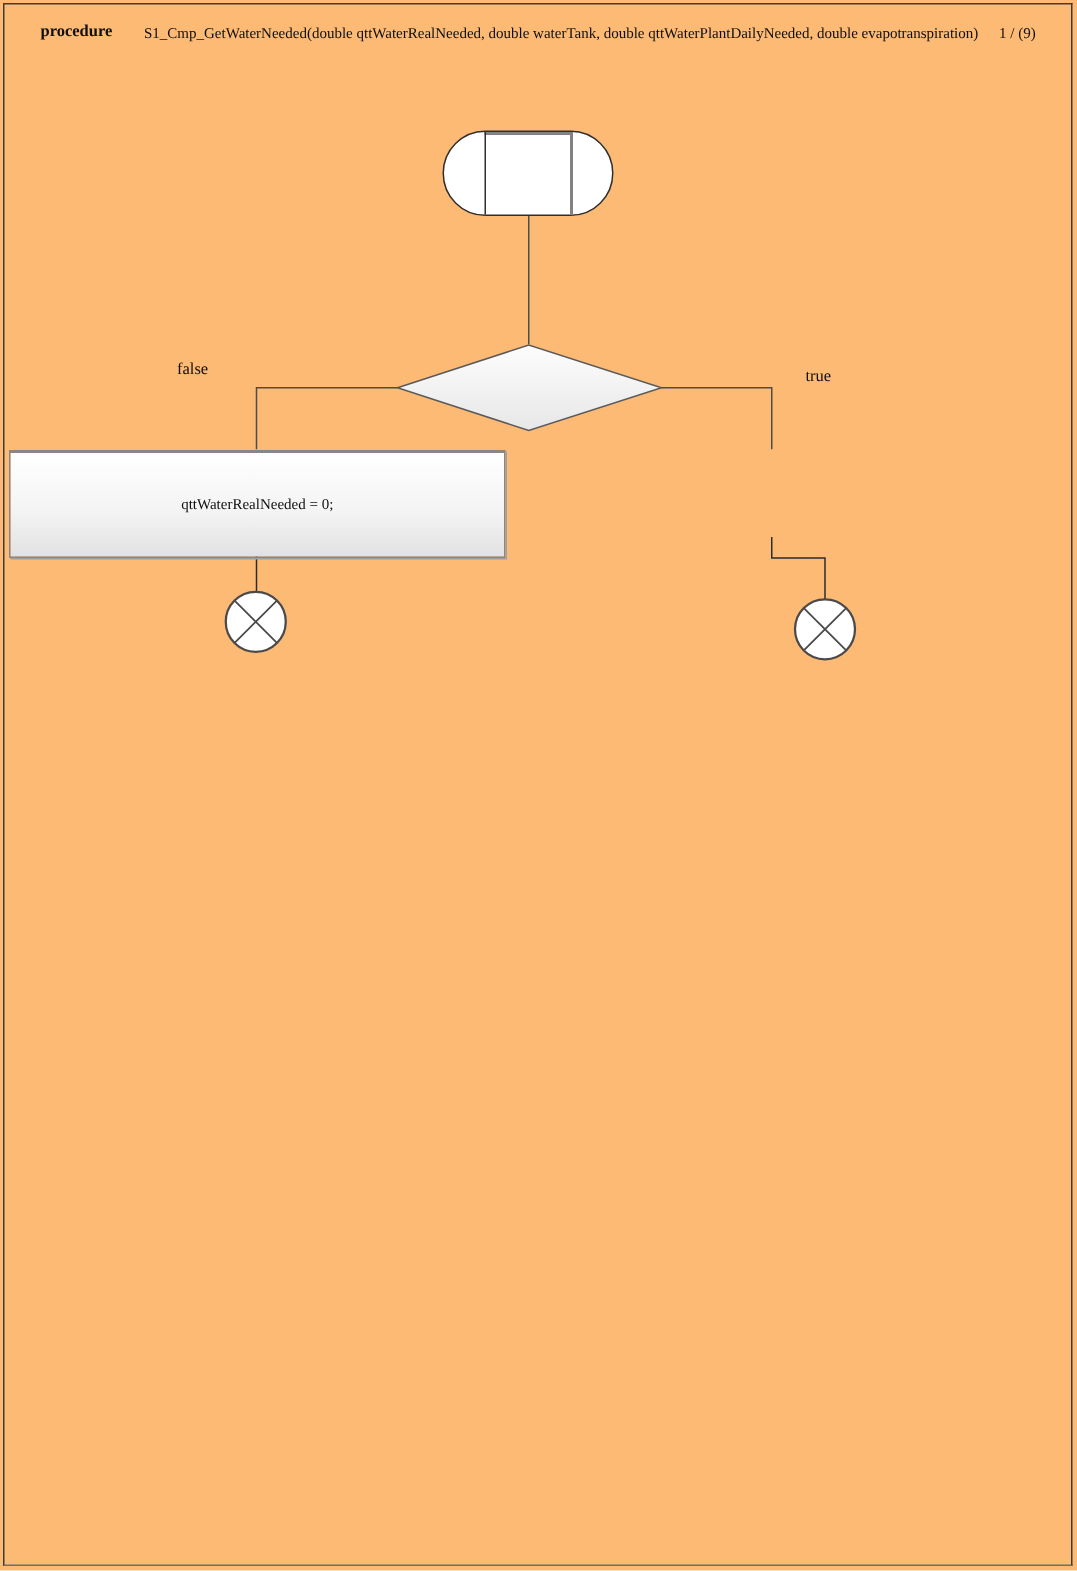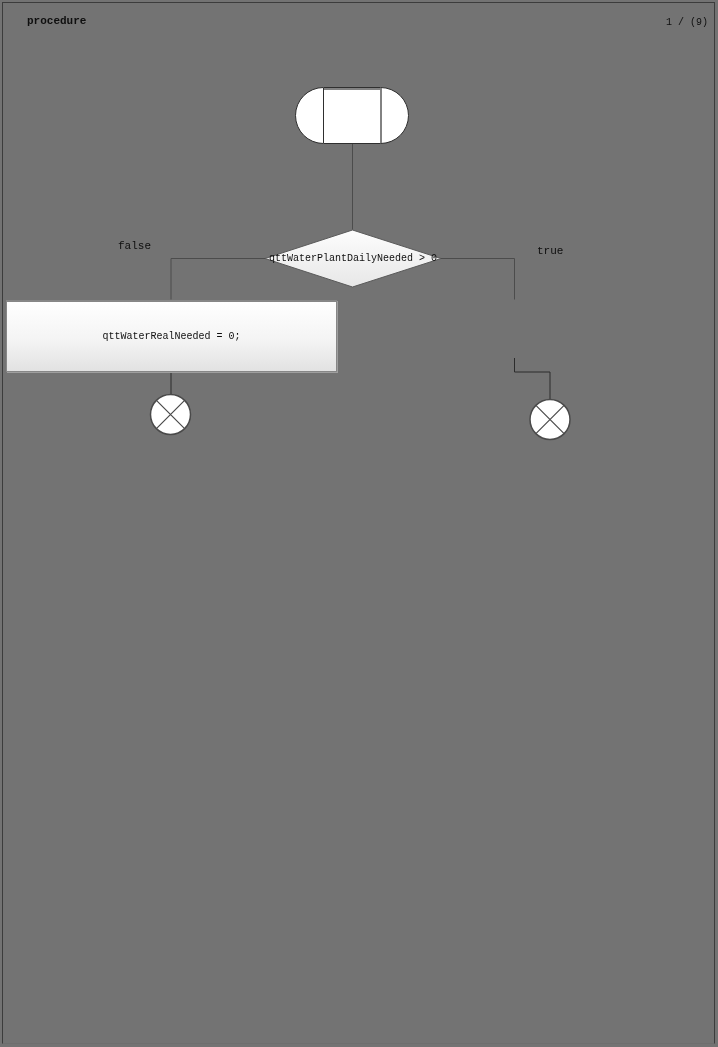--- a/index.html
+++ b/index.html
@@ -1,18 +1,18 @@
 <!DOCTYPE html>
 <html><head>
 <meta charset="utf-8">
 <style>
   html,body{margin:0;padding:0;background:#ffffff;}
   .page{
-    position:relative;width:718px;height:1047px;background:#737373;
-    font-family:Liberation Mono, monospace;color:#0f0f0f;overflow:hidden;
+    position:relative;width:718px;height:1047px;background:#fdba74;
+    font-family:Liberation Serif, serif;color:#0f0f0f;overflow:hidden;
   }
   .frame{
     position:absolute;left:2px;top:2px;right:3px;bottom:3px;
     border:1px solid #3c3c3c;border-bottom-color:#6e6e6e;pointer-events:none;
   }
   
   .kind-label{position:absolute;left:27px;top:15px;font-size:11px;font-weight:bold;white-space:nowrap;}
   .op-title{position:absolute;left:96px;top:17px;font-size:10px;white-space:nowrap;}
   .page-indicator{position:absolute;left:666px;top:17px;font-size:10px;white-space:nowrap;}
   
@@ -47,20 +47,21 @@
   .action-true{left:349px;top:300px;width:331px;}
 </style>
 </head>
 <body>
 
 <div class="page">
 
   <div class="frame"></div>
 
   <span class="kind-label">procedure</span>
+  <span class="op-title">S1_Cmp_GetWaterNeeded(double qttWaterRealNeeded, double waterTank, double qttWaterPlantDailyNeeded, double evapotranspiration)</span>
   <span class="page-indicator">1 / (9)</span>
 
   <svg class="wires" width="718" height="1047" viewBox="0 0 718 1047" xmlns="http://www.w3.org/2000/svg">
     <defs>
       <linearGradient id="shapeGrad" x1="0" y1="0" x2="0" y2="1">
         <stop offset="0" stop-color="#fdfdfd"></stop>
         <stop offset="1" stop-color="#e7e7e7"></stop>
       </linearGradient>
     </defs>
 
@@ -84,20 +85,19 @@
       <path d="M 535.9 405.4 L 564.1 433.6 M 564.1 405.4 L 535.9 433.6" stroke="#4a4a4a" stroke-width="1.2" fill="none"></path>
     </g>
   </svg>
 
   <div class="start-node">
     <div class="top-accent"></div>
     <div class="div-left"></div>
     <div class="div-right"></div>
   </div>
 
-  <div class="decision-label">qttWaterPlantDailyNeeded &gt; 0</div>
 
   <span class="guard guard-false">false</span>
   <span class="guard guard-true">true</span>
 
   <div class="action-box action-false">qttWaterRealNeeded = 0;</div>
 
 </div>
 
 </body></html>

